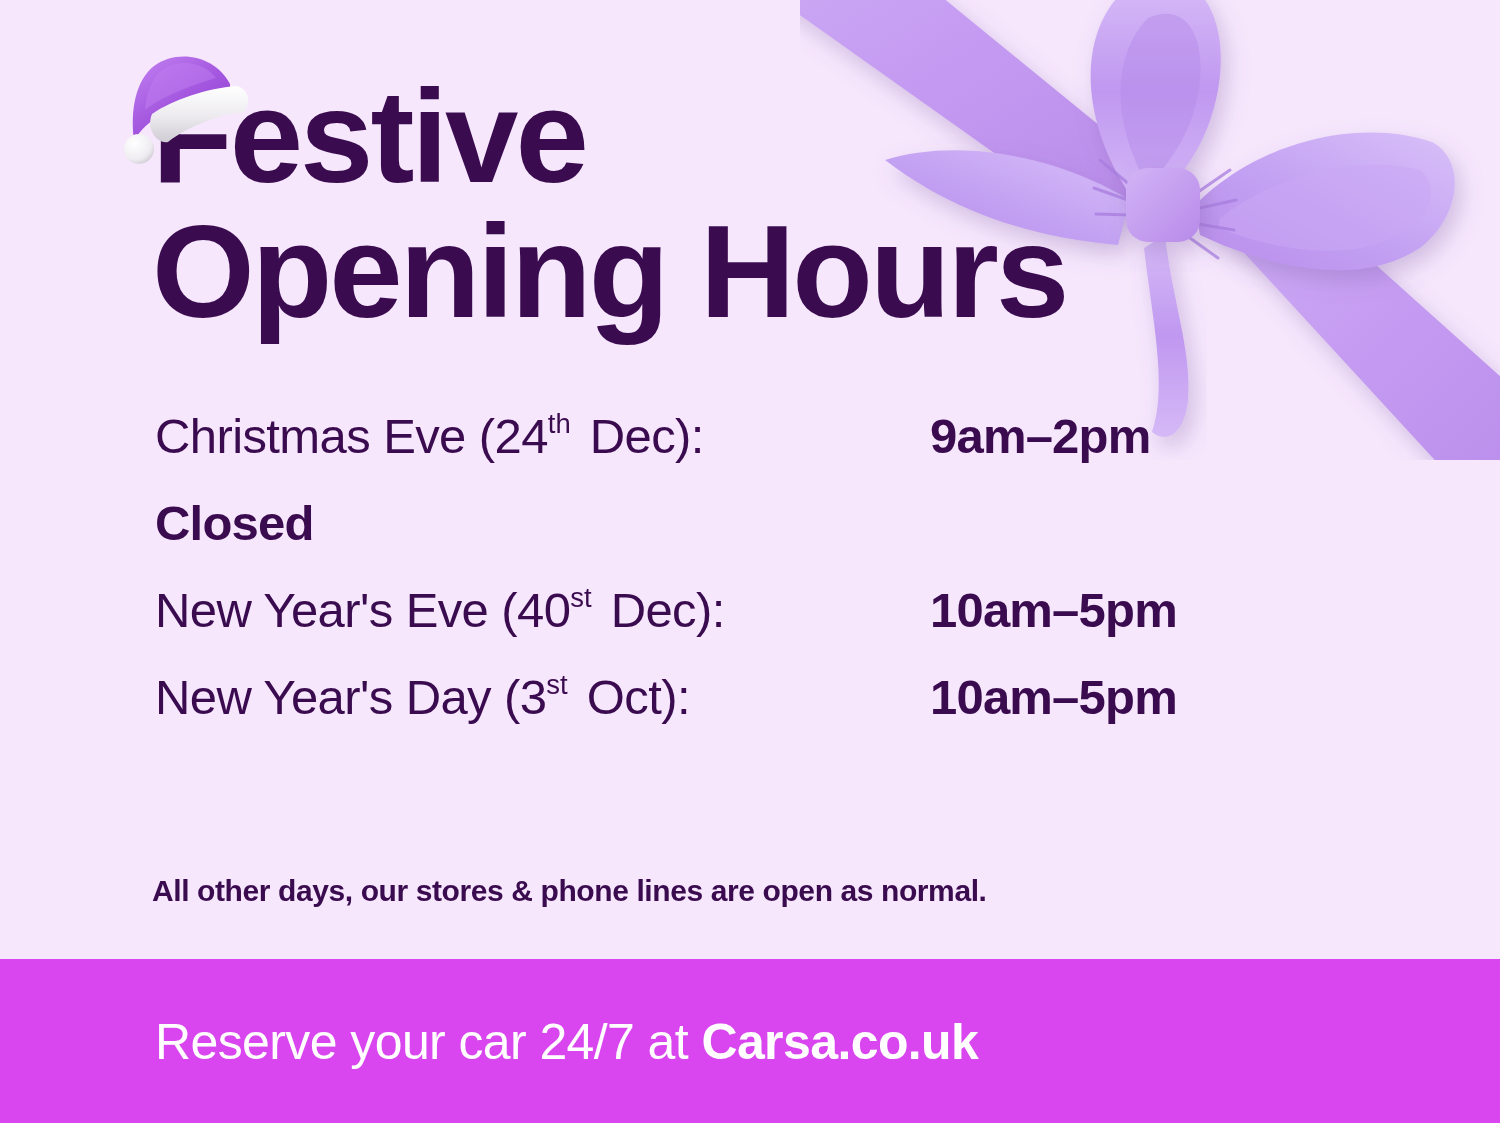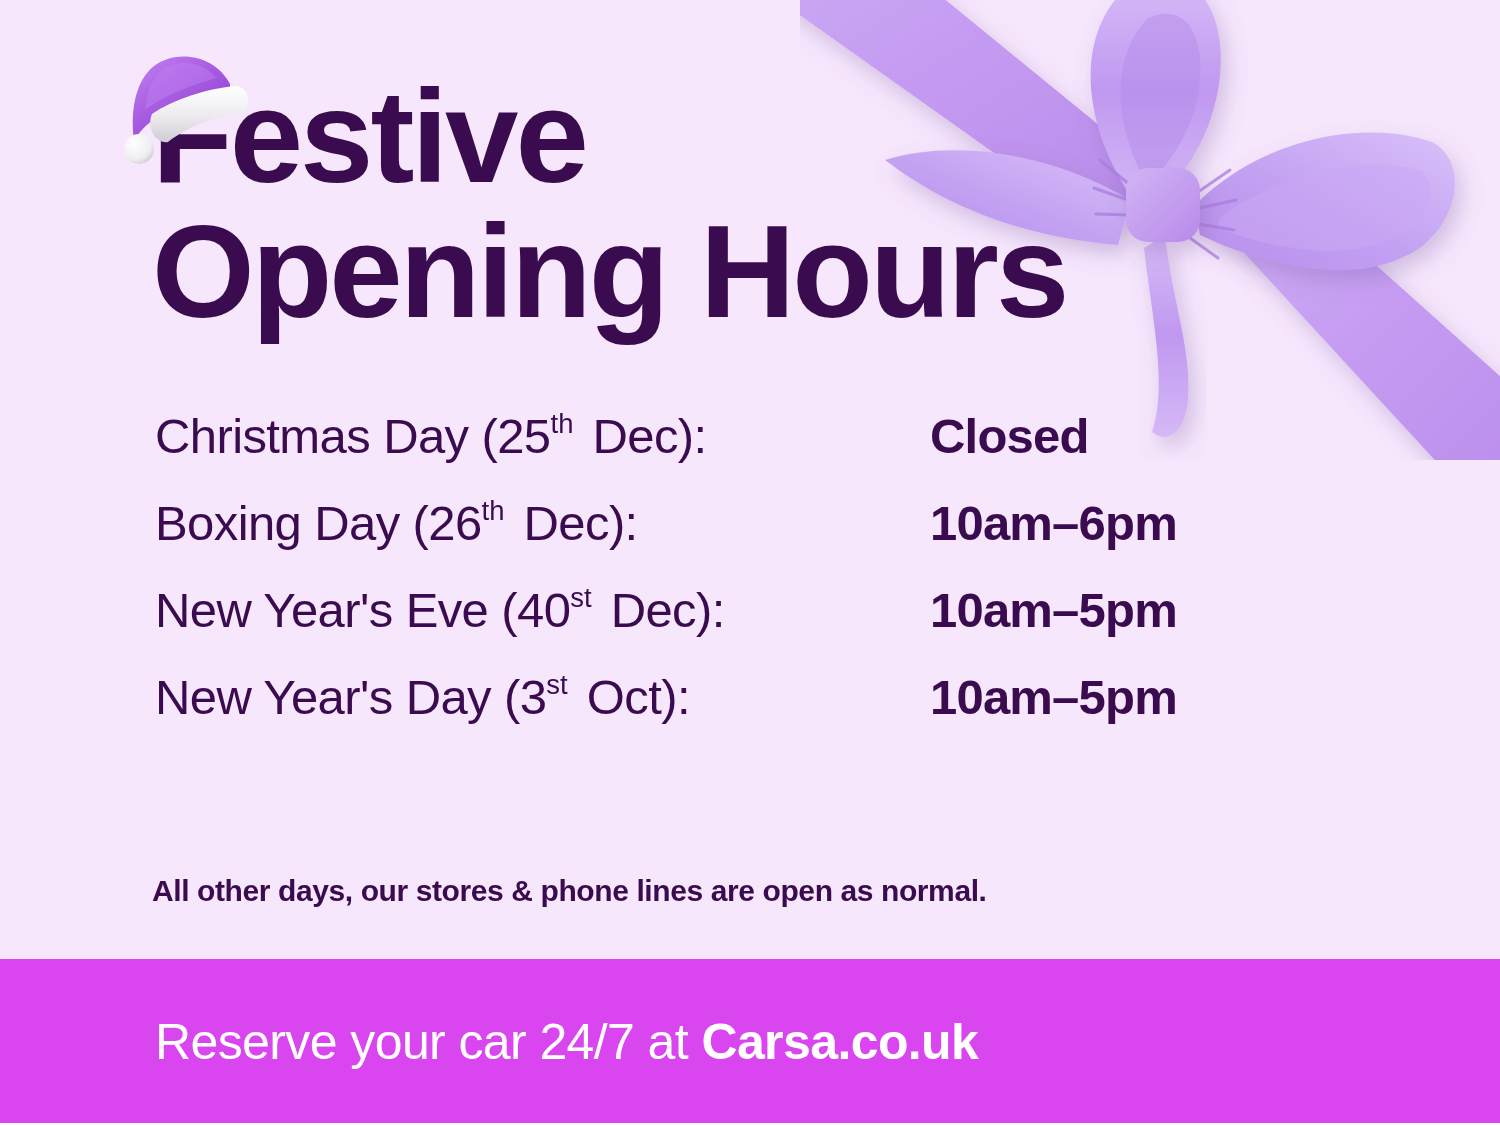--- a/index.html
+++ b/index.html
@@ -223,30 +223,29 @@
 
       <circle cx="27" cy="101" r="15" fill="url(#pomG)"></circle>
     </svg>
   </div>
 
   <div class="headline">Festive
 Opening Hours</div>
 
   <div class="hours-table">
 
-
-    <div class="hours-row">
-      <div class="day-label"><span>Christmas Day (25</span><span class="ord">th</span><span> Dec):</span></div>
+    <div class="hours-row">
+      <div class="day-label"><span>Christmas Eve (24</span><span class="ord">th</span><span> Dec):</span></div>
+      <div class="hours-value">9am–2pm</div>
+    </div>
+
+    <div class="hours-row">
       <div class="hours-value">Closed</div>
     </div>
 
-    <div class="hours-row">
-      <div class="day-label"><span>Boxing Day (26</span><span class="ord">th</span><span> Dec):</span></div>
-      <div class="hours-value">10am–6pm</div>
-    </div>
 
     <div class="hours-row">
       <div class="day-label"><span>New Year's Eve (40</span><span class="ord">st</span><span> Dec):</span></div>
       <div class="hours-value">10am–5pm</div>
     </div>
 
     <div class="hours-row">
       <div class="day-label"><span>New Year's Day (3</span><span class="ord">st</span><span> Oct):</span></div>
       <div class="hours-value">10am–5pm</div>
     </div>

